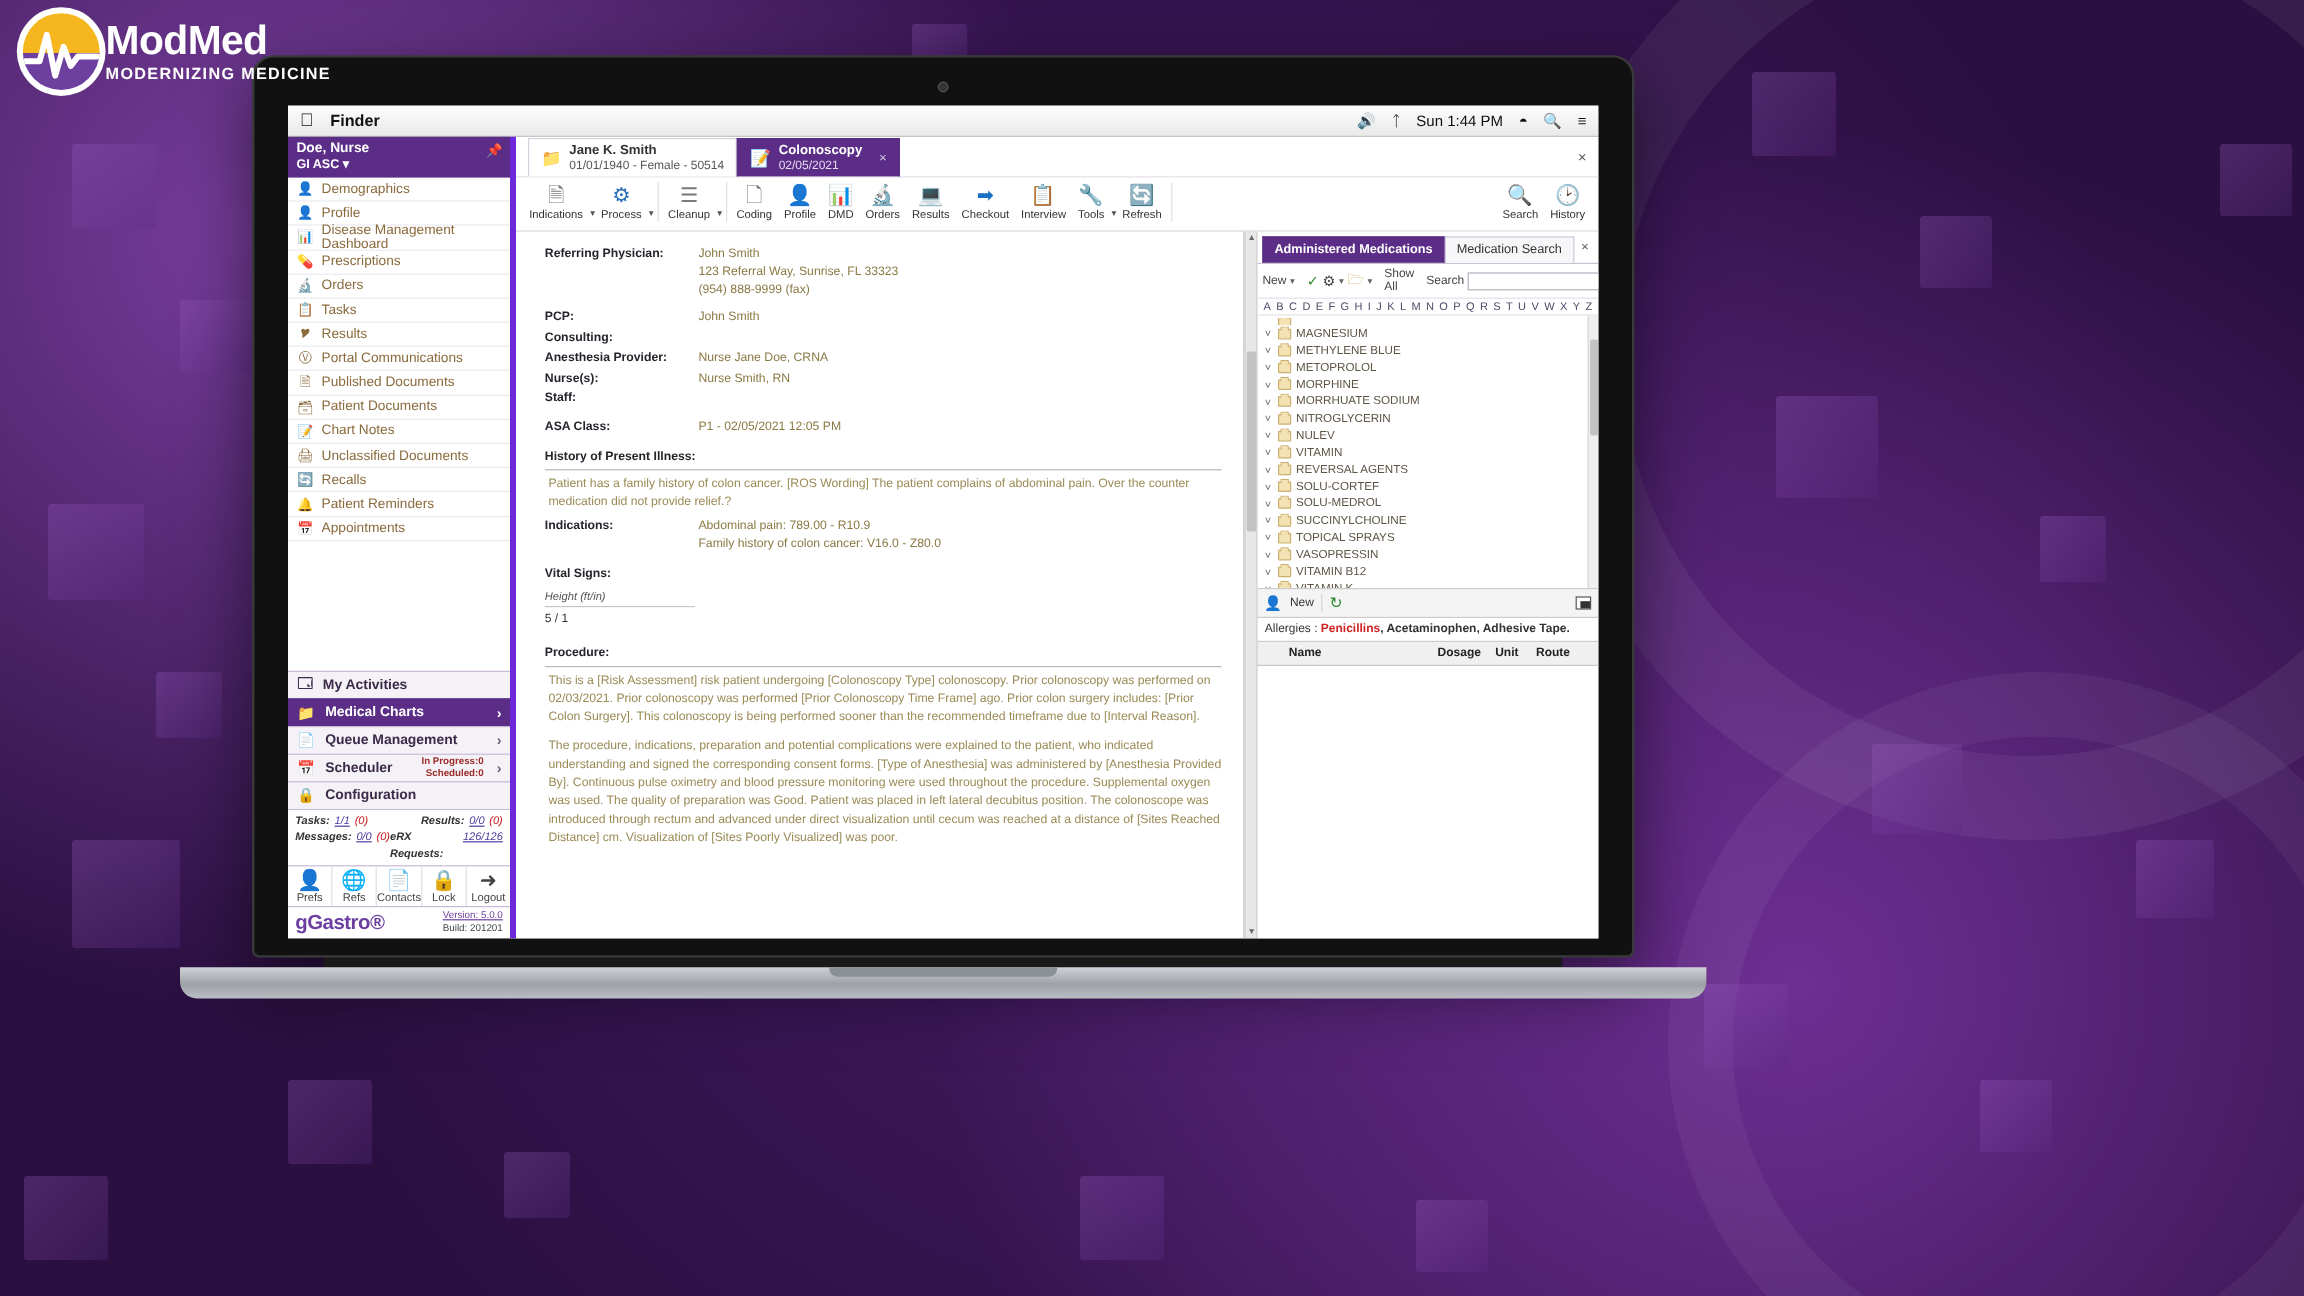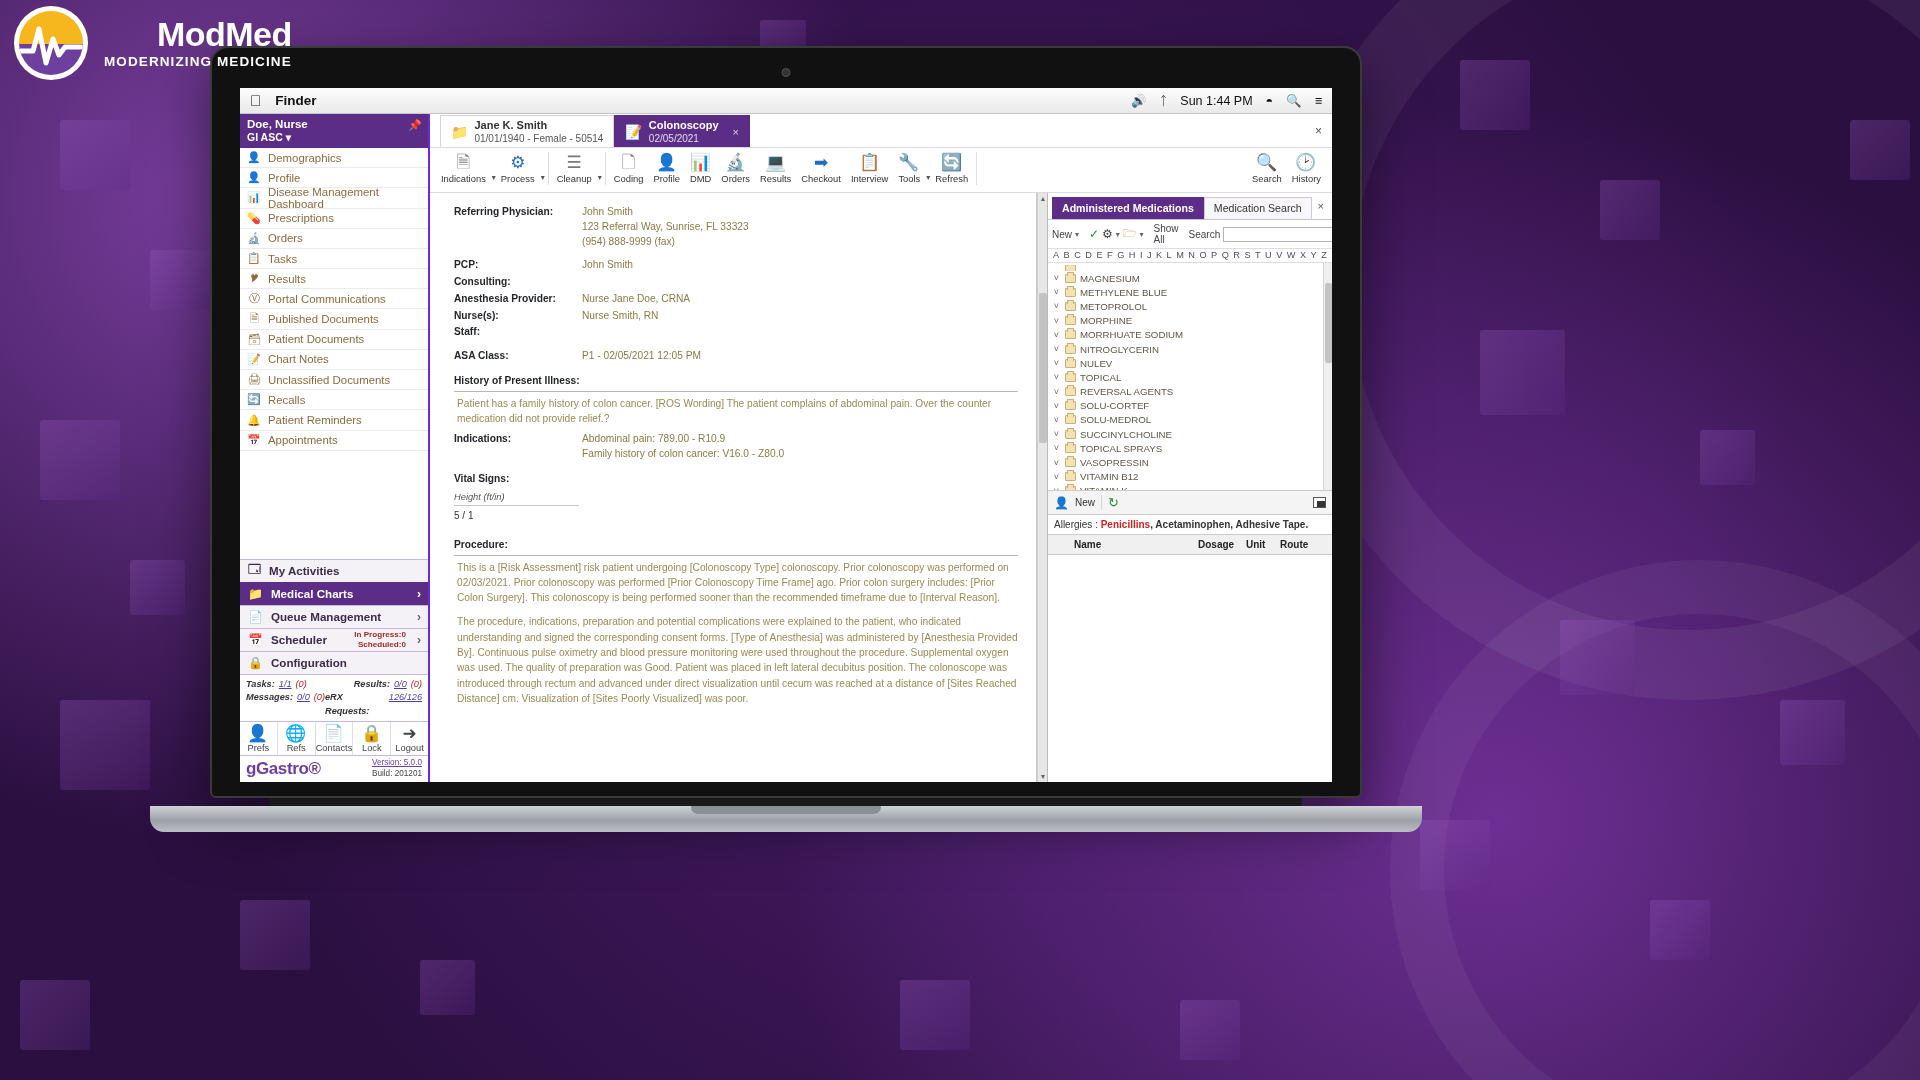--- a/index.html
+++ b/index.html
@@ -27,21 +27,21 @@
     width:820px; height:820px; border-radius:50%;
     border:70px solid rgba(255,255,255,.06);
   }
   .bg-swoosh2{
     position:absolute; left:1390px; top:560px;
     width:620px; height:620px; border-radius:50%;
     border:54px solid rgba(255,255,255,.05);
   }
 
   
-  .logo-wrap { position:absolute; left:14px; top:6px; display:flex; align-items:center; gap:16px; z-index:40;text-align:right;}
+  .logo-wrap { position:absolute; left:14px; top:6px; display:flex; align-items:center; z-index:40;}
   .logo-mark { width:74px; height:74px; border-radius:50%; background:#fff; display:flex; align-items:center; justify-content:center;}
   .logo-inner{ width:64px; height:64px; border-radius:50%; overflow:hidden; position:relative;
       background:linear-gradient(#f6b61d 0 52%, #6d3f9e 52% 100%); }
   .logo-inner svg{ position:absolute; inset:0; }
   .logo-txt .l1{ color:#fff; font-size:34px; font-weight:bold; letter-spacing:-.5px; line-height:1; }
   .logo-txt .l2{ color:#fff; font-size:13.5px; font-weight:bold; letter-spacing:1.1px; margin-top:3px;}
 
   
   .laptop { position:absolute; left:210px; top:46px; width:1152px; z-index:20; }
   .lid {
@@ -72,21 +72,21 @@
     display:flex; align-items:center; padding:0 10px; font-size:12.5px; color:#111;
   }
   .macbar .apple{ font-size:15px; margin-right:14px;}
   .macbar .finder{ font-weight:bold; font-size:13.5px;}
   .macbar .right{ margin-left:auto; display:flex; align-items:center; gap:13px; font-size:12.5px;}
 
   
   .app { display:flex; height:668px; background:#000; }
 
   
-  .sidebar{ width:190px; background:#fff; display:flex; flex-direction:column; border-right:2px solid #6d28d9;}
+  .sidebar{ width:190px; background:#fff; display:flex; flex-direction:column; border-right:5px solid #6d28d9;}
   .sb-user{ background:#5b2d86; color:#fff; padding:3px 7px 4px; position:relative;}
   .sb-user .n{ font-size:11.5px; font-weight:bold; line-height:1.25;}
   .sb-user .o{ font-size:10.5px; font-weight:bold; line-height:1.2;}
   .sb-user .pin{ position:absolute; right:6px; top:5px; font-size:11px;}
   .sb-nav{ flex:1; overflow:hidden; }
   .sb-item{ display:flex; align-items:center; gap:7px; padding:4px 8px; border-bottom:1px solid #eceaf0;
             font-size:11.4px; color:#8a6b3d; height:20.2px; }
   .sb-item .ic{ width:13px; height:13px; flex:none; display:flex; align-items:center; justify-content:center; font-size:11px;}
   .sb-sec{ display:flex; align-items:center; gap:8px; padding:5px 8px; font-size:11.6px; font-weight:bold; color:#3b2a4a;
            border-top:1px solid #c9b9d8; background:#f4f2f6; position:relative; height:23px;}
@@ -623,21 +623,21 @@
           <span>NITROGLYCERIN</span>
                     </div>
                     <div class="mrow">
           <span class="cv">˅</span>
           <span class="fo"></span>
           <span>NULEV</span>
                     </div>
                     <div class="mrow">
           <span class="cv">˅</span>
           <span class="fo"></span>
-          <span>TOPICAL</span>
+          <span>VITAMIN</span>
                     </div>
                     <div class="mrow">
           <span class="cv">˅</span>
           <span class="fo"></span>
           <span>REVERSAL AGENTS</span>
                     </div>
                     <div class="mrow">
           <span class="cv">˅</span>
           <span class="fo"></span>
           <span>SOLU-CORTEF</span>

